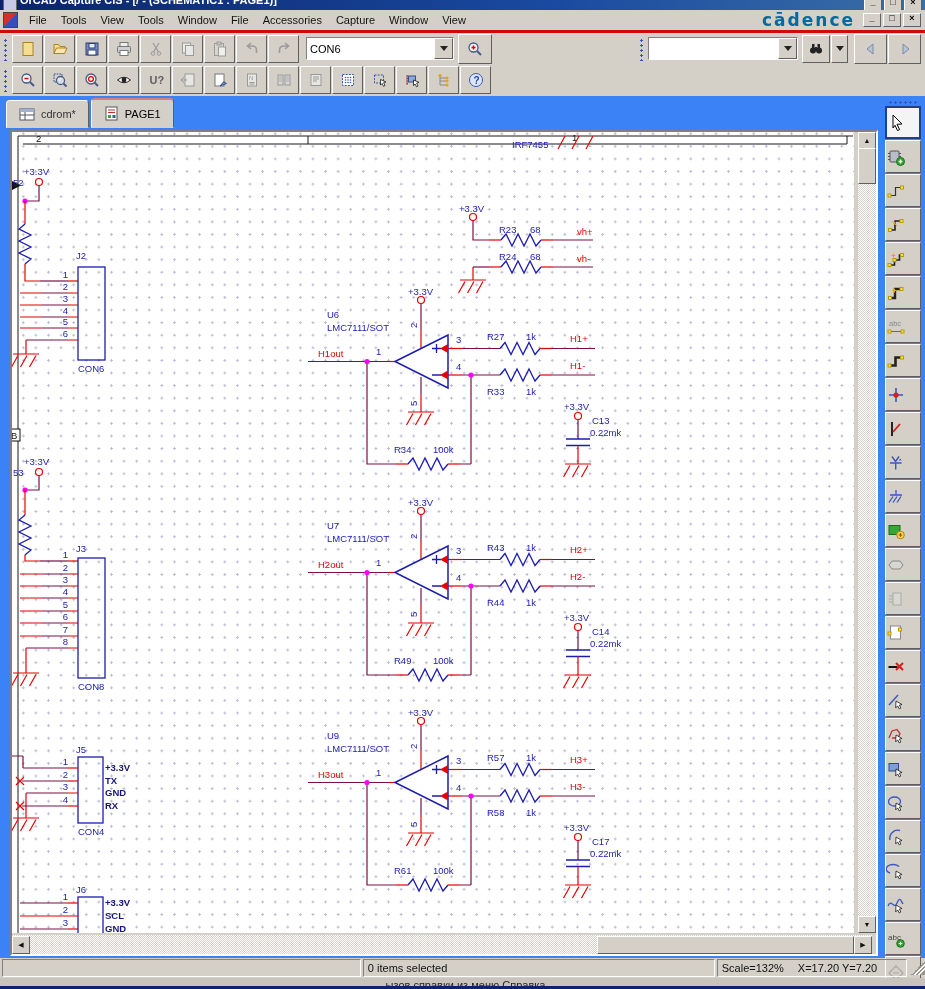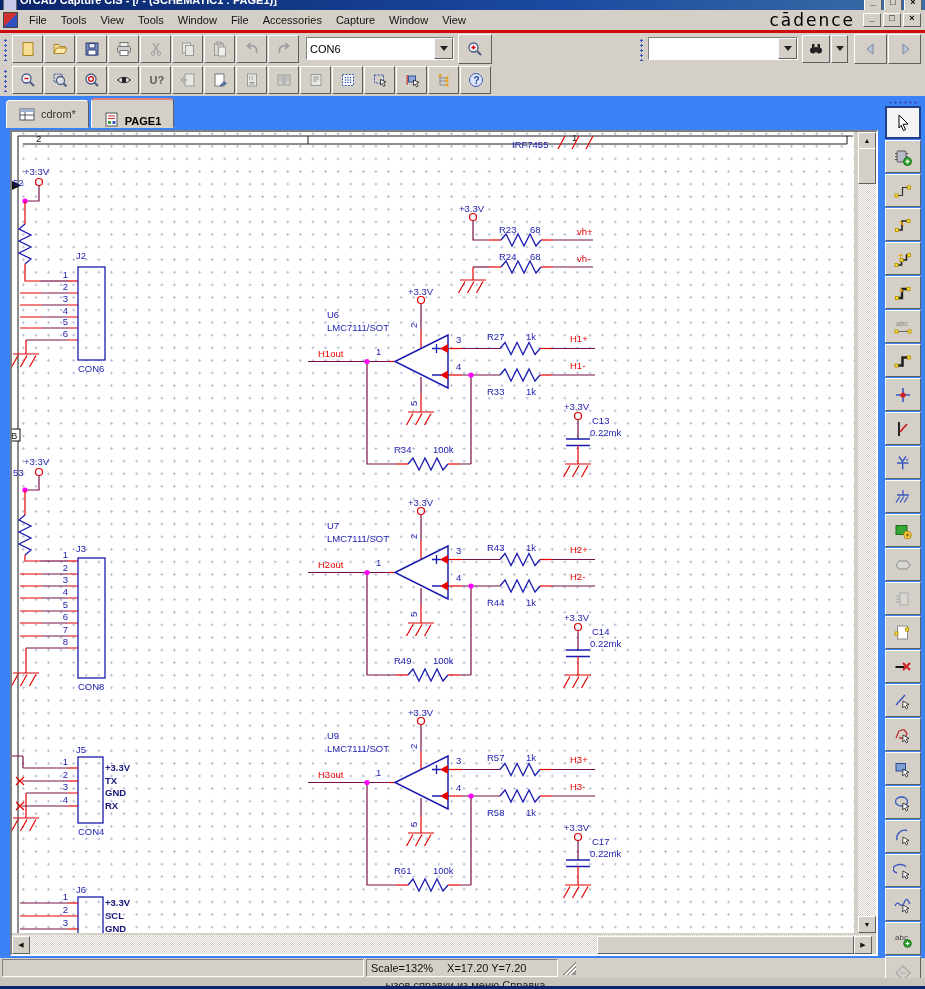--- a/index.html
+++ b/index.html
@@ -13,53 +13,53 @@
   
   #titlebar{left:0;top:0;width:925px;height:10px;background:linear-gradient(90deg,#0a246a,#1a4aa0 60%,#3a6ea5);overflow:hidden;color:#fff;}
   #titlebar .t{position:absolute;top:-6px;left:20px;font-size:11px;font-weight:bold;white-space:nowrap;}
   #titlebar .ticon{position:absolute;top:-3px;left:3px;width:12px;height:12px;background:#c8c8e8;border:1px solid #666;}
   .winbtn{width:16px;height:12px;font-size:9px;line-height:9px;text-align:center;color:#000;font-weight:bold;}
   #titlebar .btns{position:absolute;right:3px;top:-3px;display:flex;gap:2px;}
   
   #menubar{left:0;top:10px;width:925px;height:20px;display:flex;align-items:center;font-size:11px;color:#111;}
   .menu-item{padding:2px 7px;}
   #menubar .doc-icon{width:13px;height:14px;margin:0 4px 0 3px;background:linear-gradient(135deg,#d03030 50%,#3050c0 50%);border:1px solid #444;}
-  #brand{font-size:17px;font-weight:400;letter-spacing:2px;color:#000000;margin-left:auto;margin-right:8px;font-family:"DejaVu Sans",sans-serif;}
+  #brand{font-size:17px;font-weight:700;letter-spacing:2px;color:#0369a1;margin-left:auto;margin-right:8px;font-family:"DejaVu Sans",sans-serif;}
   #mdibtns{display:flex;gap:2px;margin-right:4px;}
   #redline{left:0;top:30px;width:925px;height:3px;background:#cf0a0a;}
   
   #toolrow1{left:0;top:33px;width:925px;height:31px;display:flex;align-items:center;}
   #toolrow2{left:0;top:64px;width:925px;height:32px;display:flex;align-items:center;}
   .combo{height:21px;background:#fff;border:1px solid;border-color:#808080 #fff #fff #808080;display:flex;align-items:center;}
   .combo input{border:none;outline:none;height:17px;font-size:11px;font-family:"Liberation Sans",sans-serif;padding-left:3px;background:#fff;}
   .dropbtn{width:17px;height:19px;display:flex;align-items:center;justify-content:center;}
   .tri-dn{width:0;height:0;border-left:4px solid transparent;border-right:4px solid transparent;border-top:5px solid #222;}
   
   #workspace{left:0;top:96px;width:925px;height:862px;background:#3b82f6;}
   .tab{height:26px;display:flex;align-items:center;padding:0 12px;font-size:11px;border:1px solid;border-color:#fff #5f5f5f transparent #fff;border-radius:4px 4px 0 0;background:#d4d0c8;margin-right:2px;}
   #tabs{left:6px;top:3px;display:flex;align-items:flex-end;height:29px;}
-  .tab.active{font-weight:bold;border-top:2px solid #d98080;height:27px;align-items:flex-end;}
+  .tab.active{font-weight:normal;border-top:2px solid #d98080;height:27px;}
   .tab svg{margin-right:6px;}
   #canvas-frame{left:10px;top:34px;width:864px;height:822px;border:2px solid;border-color:#808080 #fff #fff #808080;background:#d4d0c8;}
   #schwrap{position:absolute;left:0;top:0;width:842px;height:801px;background:#fff;background-image:radial-gradient(#b9bdd3 1px,transparent 1.2px);background-size:12.6px 12.6px;background-position:5px 8px;overflow:hidden;}
   #schwrap svg{position:absolute;left:0;top:0;}
   
   .sb-btn{background:#d4d0c8;border:1px solid;border-color:#fff #5f5f5f #5f5f5f #fff;display:flex;align-items:center;justify-content:center;font-size:7px;color:#111;}
   #vscroll{position:absolute;right:0;top:0;width:18px;height:801px;background:repeating-conic-gradient(#fff 0 25%,#d4d0c8 0 50%) 0 0/2px 2px;}
   #vscroll .up{position:absolute;top:0;left:0;width:16px;height:15px;}
   #vscroll .dn{position:absolute;bottom:0;left:0;width:16px;height:15px;}
   #vscroll .thumb{position:absolute;top:16px;left:0;width:16px;height:34px;background:#d4d0c8;border:1px solid;border-color:#fff #5f5f5f #5f5f5f #fff;}
   #hscroll{position:absolute;left:0;bottom:0;width:860px;height:19px;background:repeating-conic-gradient(#fff 0 25%,#d4d0c8 0 50%) 0 0/2px 2px;}
   #hscroll .lf{position:absolute;left:0;top:1px;width:16px;height:16px;}
   #hscroll .rt2{position:absolute;right:0;top:1px;width:16px;height:16px;}
   #hscroll .thumb{position:absolute;left:585px;top:1px;width:255px;height:16px;background:#d4d0c8;border:1px solid;border-color:#fff #5f5f5f #5f5f5f #fff;}
   
   #palette{left:883px;top:3px;width:39px;height:859px;}
   #palette .phandle{width:32px;height:6px;margin:0 auto 1px auto;background-image:radial-gradient(#3a55c0 1.1px,transparent 1.2px);background-size:5px 5px;background-position:1px 1px;}
-  .pbtn{width:34px;height:31px;margin:0 auto 1px auto;display:flex;align-items:center;justify-content:center;}
+  .pbtn{width:34px;height:31px;margin:0 auto 1px auto;display:flex;align-items:center;justify-content:flex-start;}
   .pbtn.active{background:#f4f4f4;border:2px solid #20408c;height:29px;width:32px;}
   
   #statusbar{left:0;top:958px;width:925px;height:20px;display:flex;align-items:center;font-size:11px;color:#111;}
   .spanel{height:16px;border:1px solid;border-color:#808080 #fff #fff #808080;margin-left:2px;display:flex;align-items:center;padding:0 4px;}
   #bottomstrip{left:0;top:978px;width:925px;height:8px;background:#c8c4bc;overflow:hidden;font-size:11px;color:#222;text-align:center;}
   #navybar{left:0;top:986px;width:925px;height:3px;background:#0a246a;}
   
   svg.sch text{font-family:"Liberation Sans",sans-serif;font-size:9.5px;}
   .bt{fill:#1c1cb0;} .rt{fill:#e60000;} .zl{font-size:8px;fill:#111;}
   .pnum{font-size:9px;fill:#1c1cb0;}
@@ -782,20 +782,21 @@
           <path d="M10 3 L17 10 L10 17 L3 10 Z" fill="none" stroke="#aaa" stroke-width="1.3"></path>
           <path d="M7 10 h6" stroke="#aaa"></path>
         </svg>
       </div>
 
   </div>
 </div>
 
 <div id="statusbar" class="abs">
   <div class="spanel" style="width:352px;"></div>
+  <div class="spanel" style="width:345px;">0 items selected</div>
   <div class="spanel" style="width:182px;">
     <span>Scale=132%</span>
     <span style="margin-left:14px;">X=17.20  Y=7.20</span>
   </div>
   <div style="width:14px;height:14px;margin-left:4px;background:linear-gradient(135deg,transparent 50%,#9a968e 50%,#9a968e 58%,#fff 58%,#fff 66%,#9a968e 66%,#9a968e 74%,#fff 74%,#fff 82%,#9a968e 82%)"></div>
 </div>
 
 <div id="bottomstrip" class="abs">
   <span style="display:block;margin:1px 0 0 6px;">ызов справки из меню Справка</span>
 </div>

